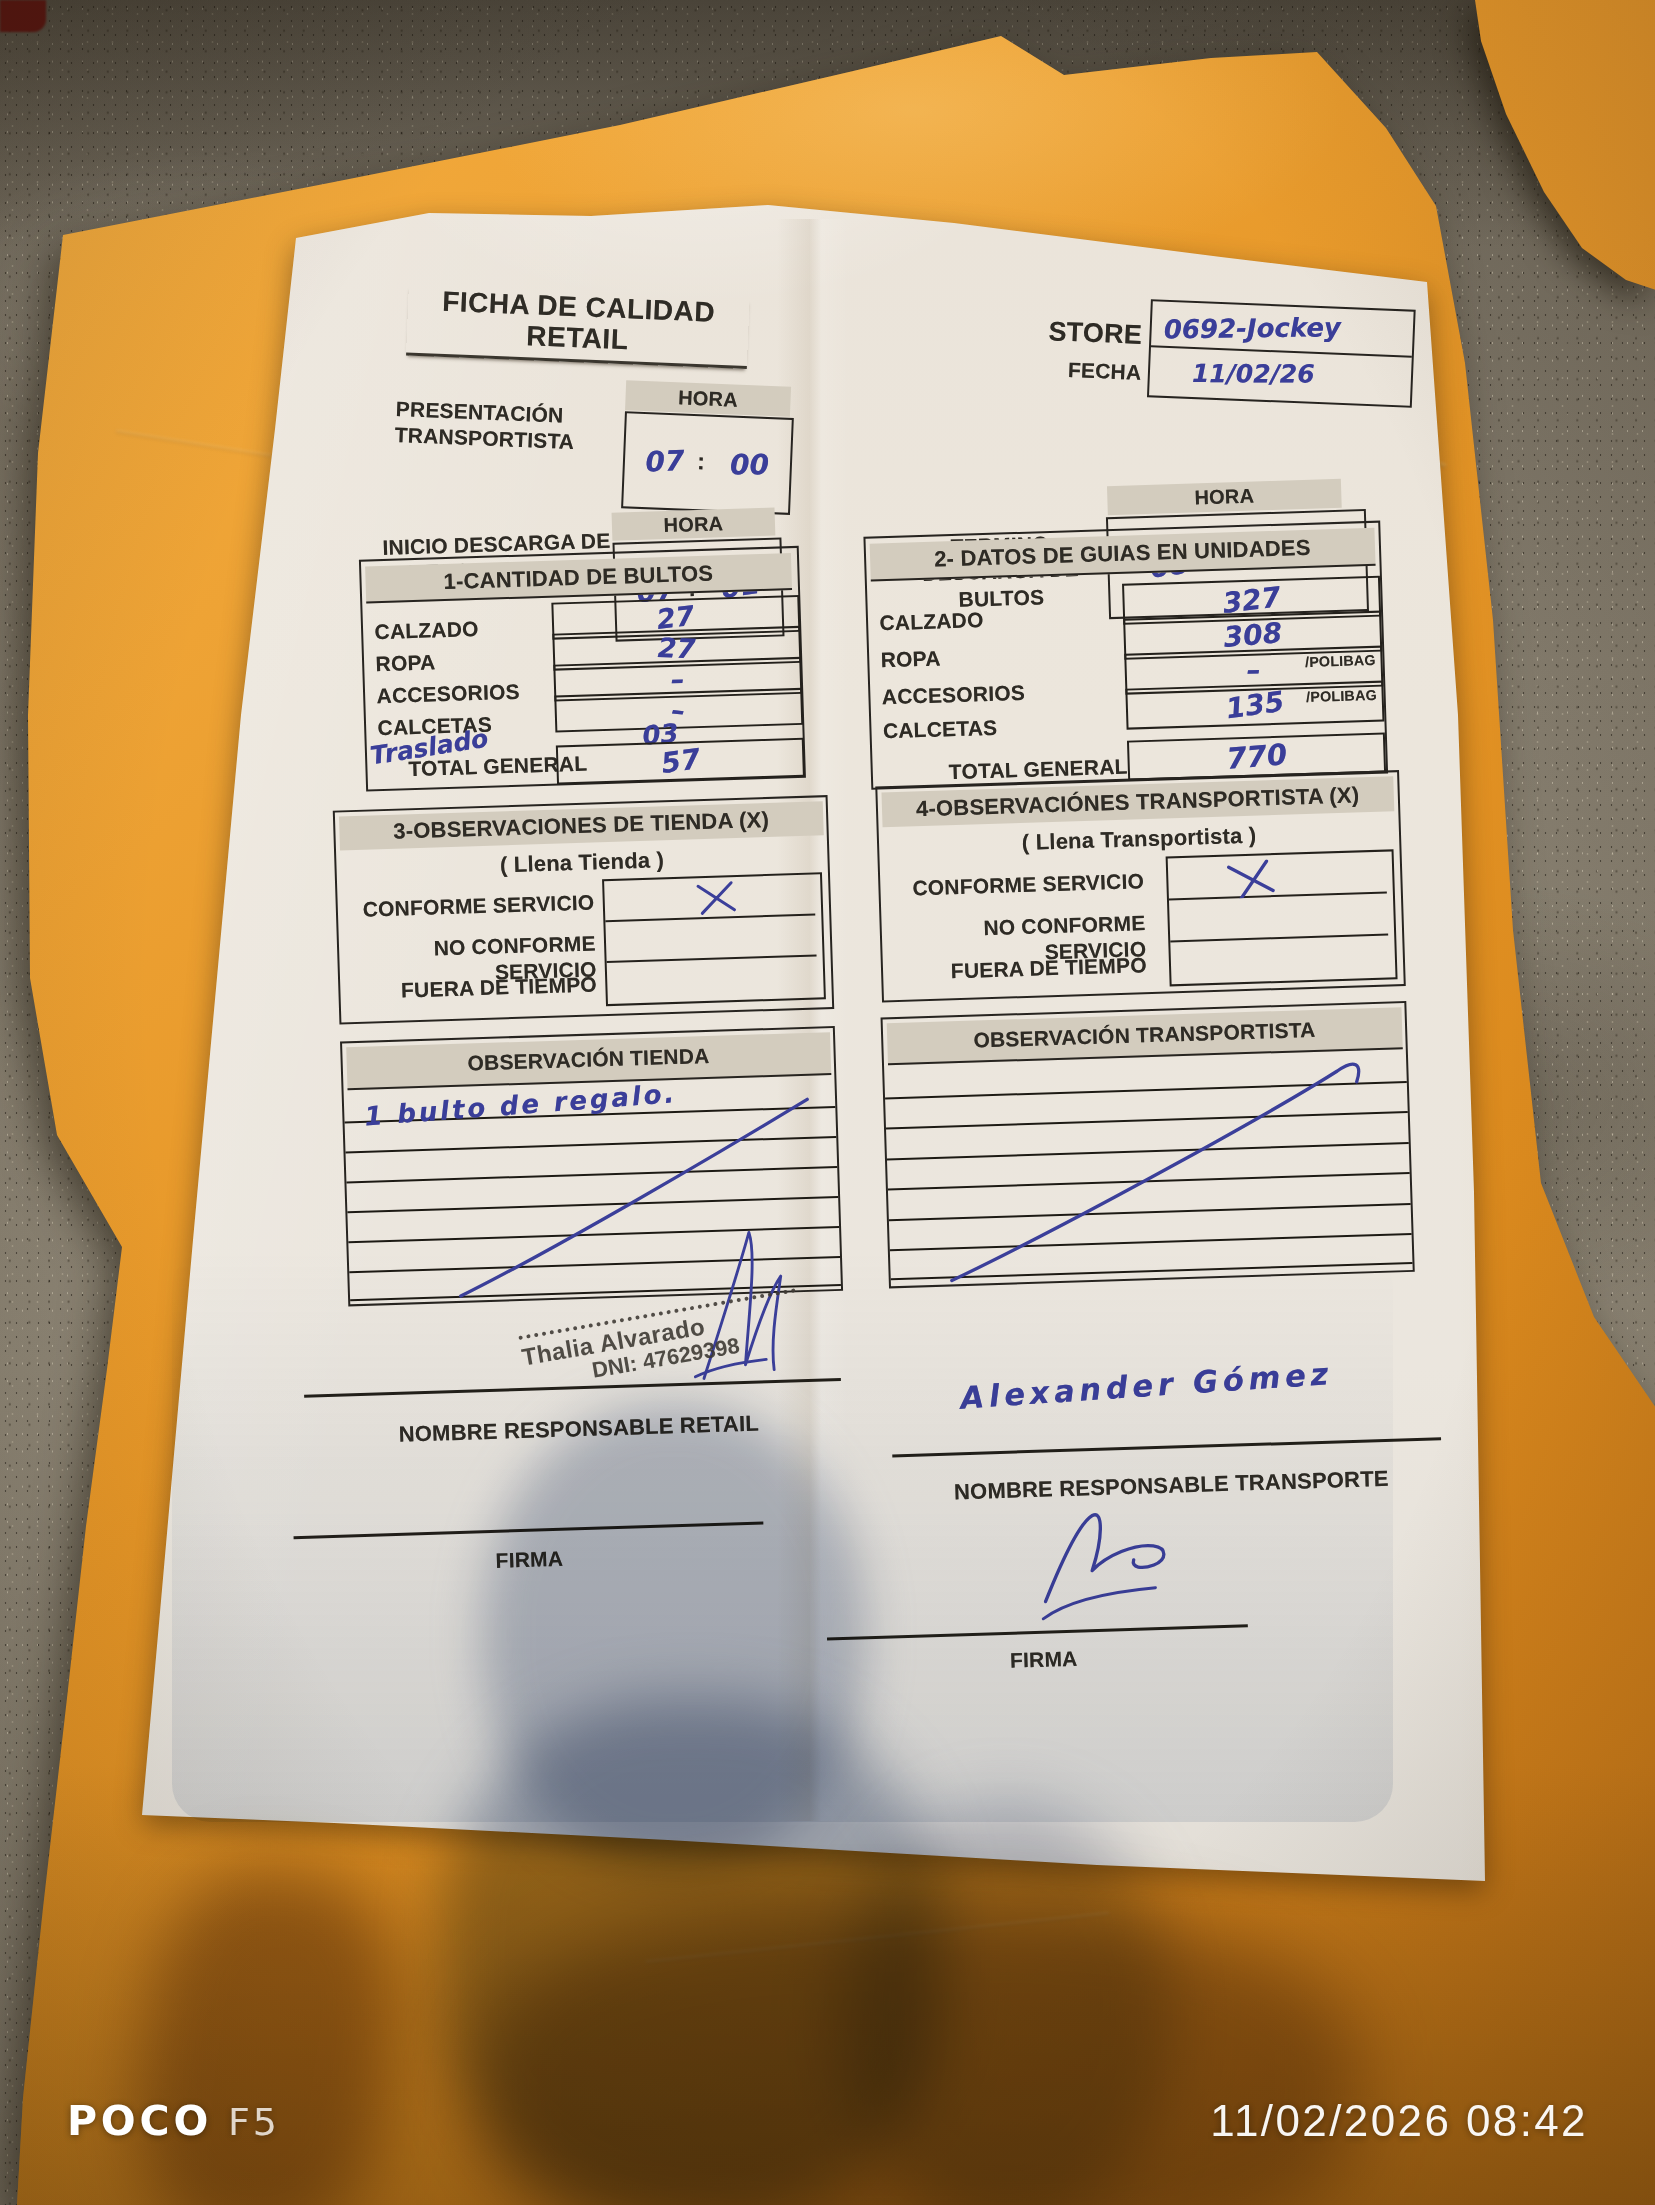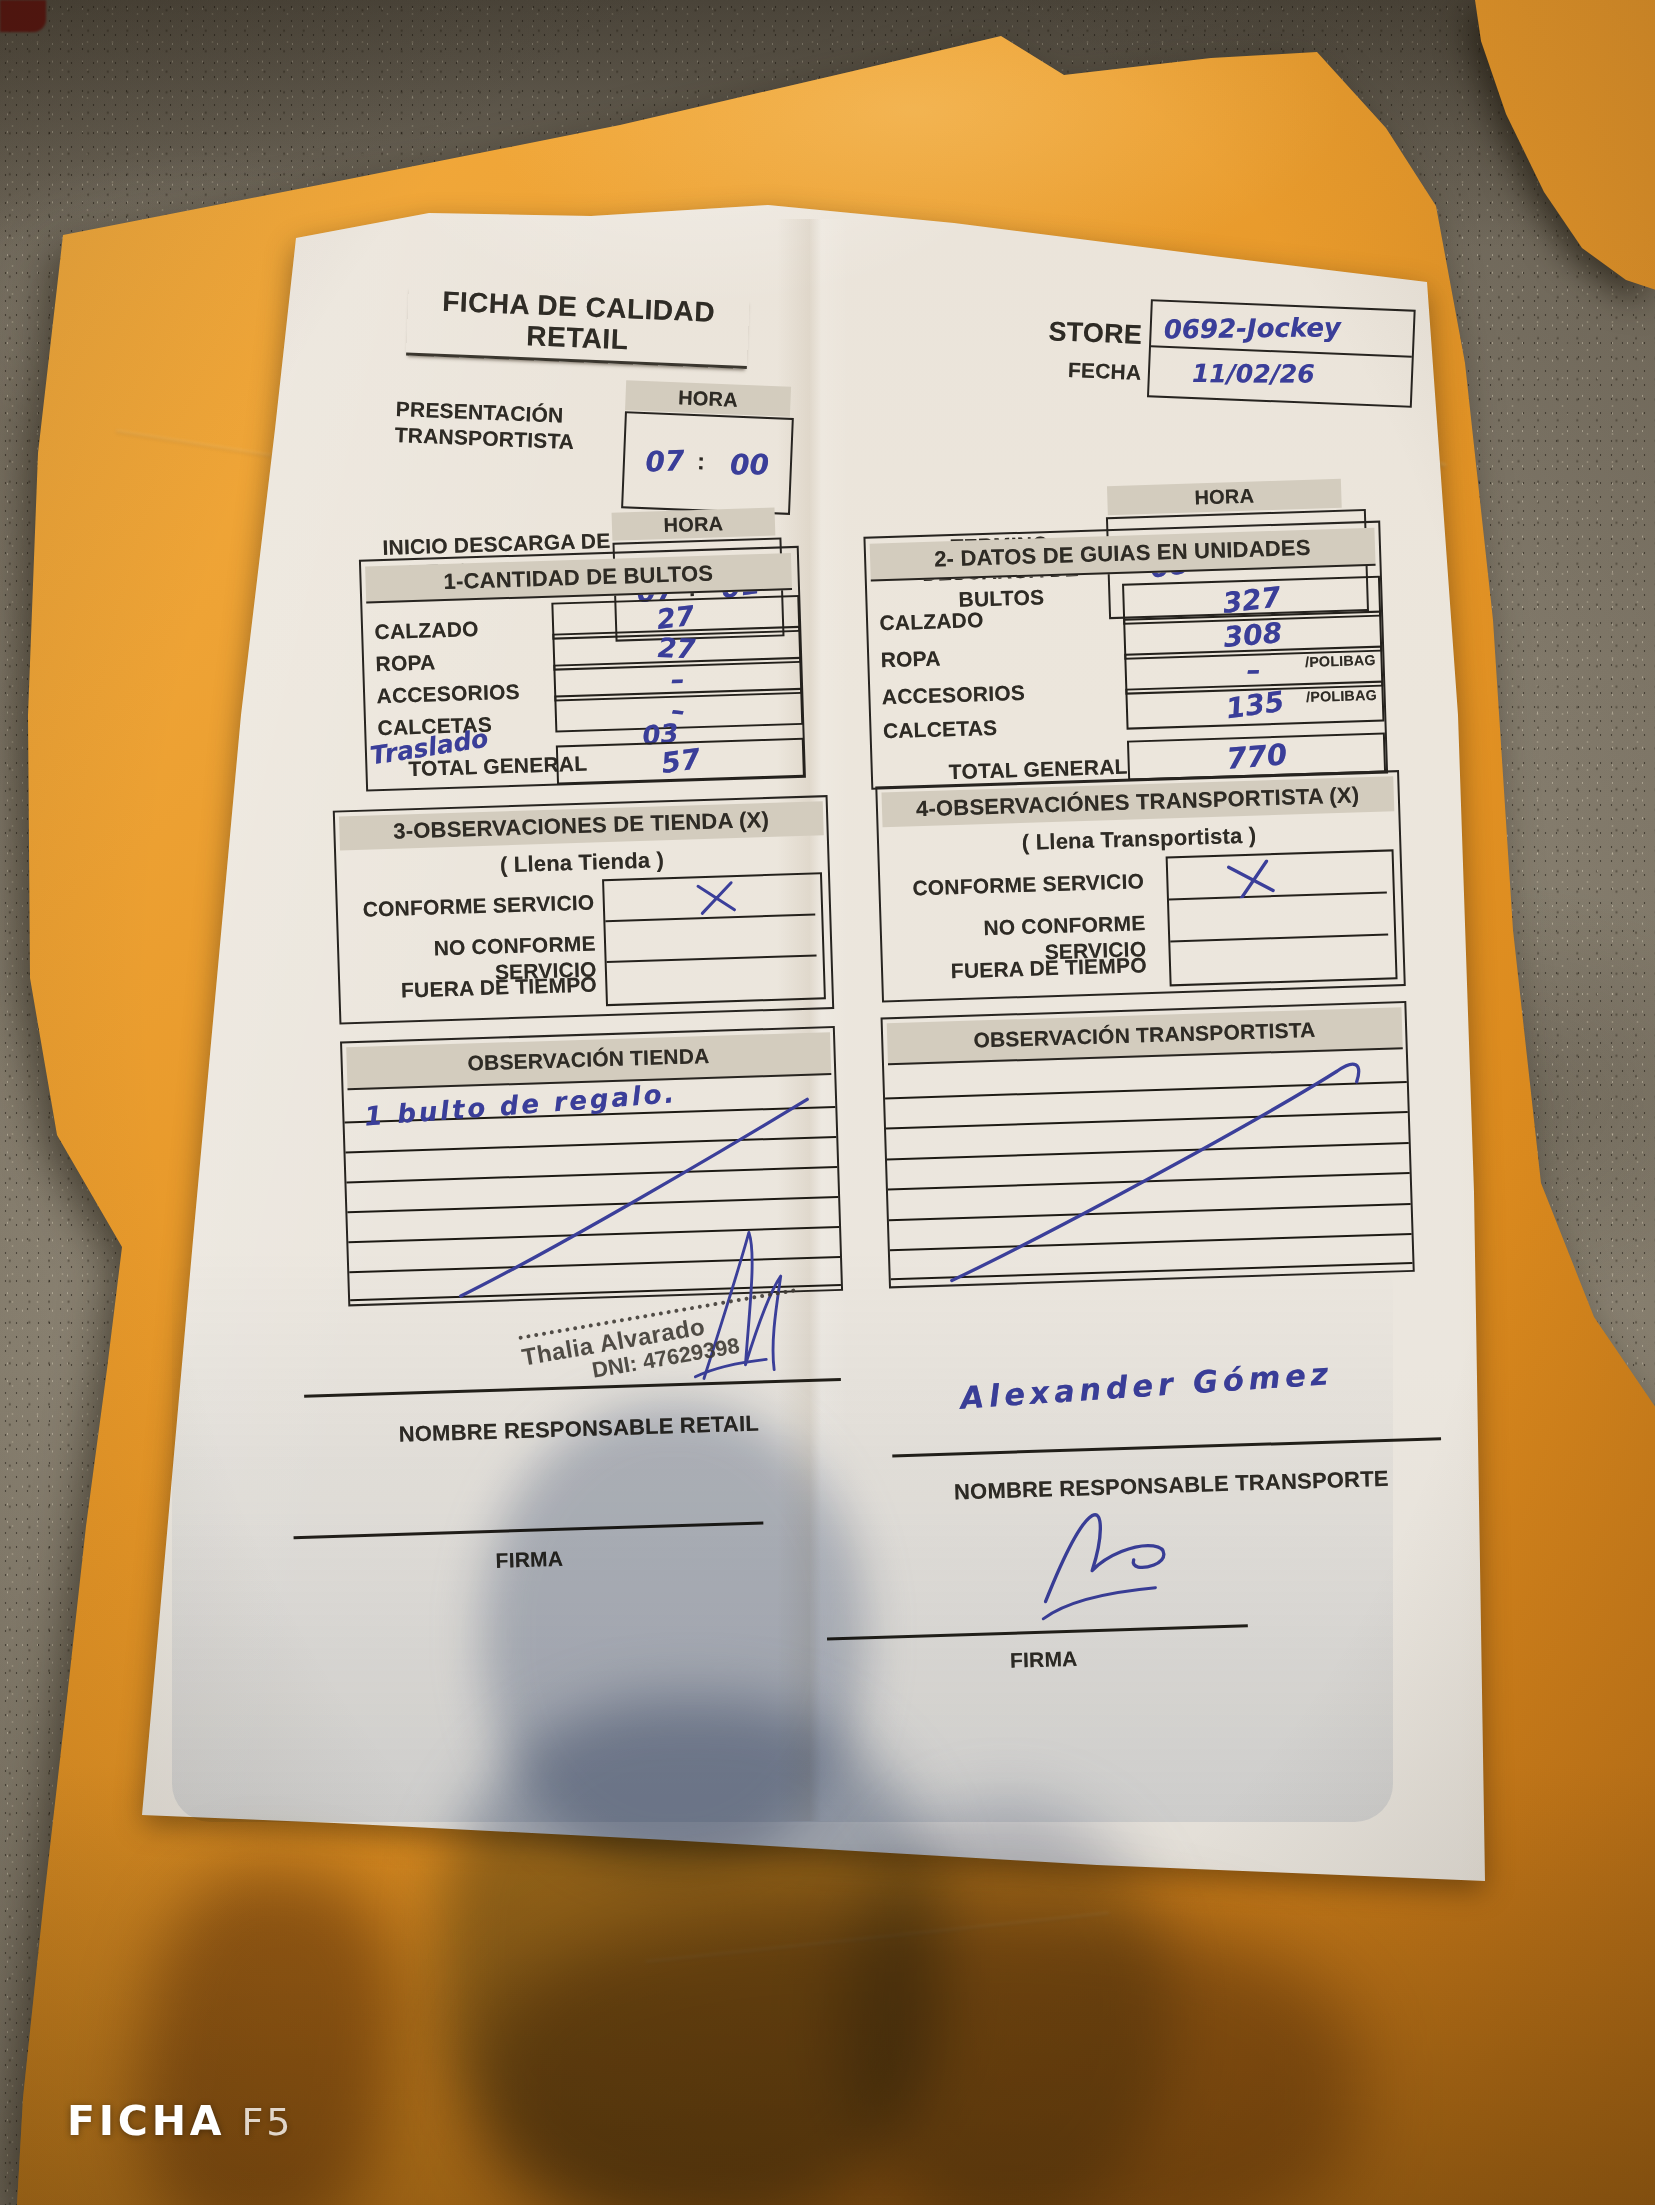--- a/index.html
+++ b/index.html
@@ -292,18 +292,19 @@
     <div class="blob" style="left:439px;top:1698px;width:506px;height:525px;border-radius:45%;background:rgba(88,106,142,.48);filter:blur(29px);"></div>
     <div class="blob" style="left:839px;top:1803px;width:334px;height:429px;border-radius:50%;background:rgba(96,112,148,.36);filter:blur(31px);"></div>
     <div class="blob" style="left:477px;top:1908px;width:882px;height:362px;border-radius:40%;background:rgba(70,50,25,.38);filter:blur(38px);"></div>
     <div class="blob" style="left:143px;top:1870px;width:248px;height:372px;border-radius:40%;background:rgba(80,52,12,.42);filter:blur(33px);transform:rotate(8deg);"></div>
     <div class="blob" style="left:172px;top:1250px;width:1221px;height:572px;border-radius:38px;background:linear-gradient(180deg,rgba(130,150,180,0),rgba(130,150,180,.20));"></div>
   </div>
 
   <div class="abs" style="inset:0;pointer-events:none;background:radial-gradient(ellipse at 50% 45%, rgba(0,0,0,0) 58%, rgba(40,30,15,.20) 100%);"></div>
 
   <div class="abs" style="left:67px;top:2097px;display:flex;align-items:baseline;gap:16px;">
-    <span class="wm" style="font:700 41px 'DejaVu Sans',sans-serif;letter-spacing:3.8px;">FICHA</span>
+    <span class="wm" style="font:700 41px 'DejaVu Sans',sans-serif;letter-spacing:3.8px;">POCO</span>
     <span class="wm" style="font:400 38px 'DejaVu Sans',sans-serif;letter-spacing:2.9px;opacity:.78;">F5</span>
   </div>
+  <div class="abs wm rgt" style="left:1059px;top:2096px;width:529px;font:400 44px 'Liberation Sans',sans-serif;letter-spacing:2.4px;opacity:.95;">11/02/2026 08:42</div>
 
 </div>
 
 
 </body></html>

